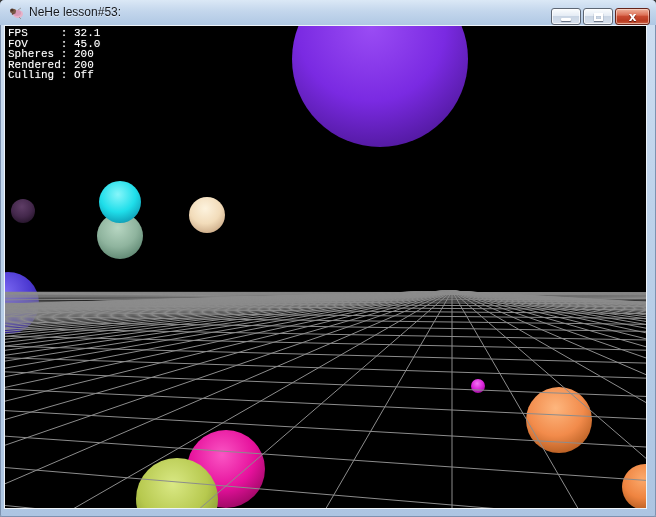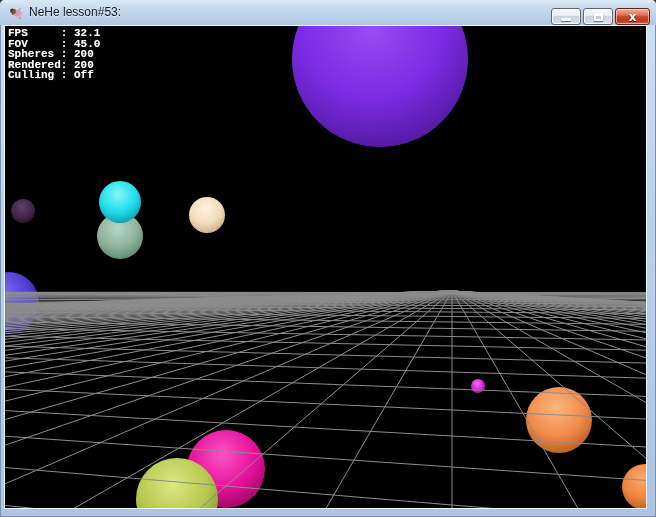--- a/index.html
+++ b/index.html
@@ -50,21 +50,20 @@
     color:#ffffff;font-size:12px;font-weight:bold;line-height:1;
     font-family:"DejaVu Sans",sans-serif;
     text-shadow:0 1px 1px rgba(60,10,5,.8);
   }
   .client{
     position:absolute;left:4px;top:25px;
     width:643px;height:484px;
     background:#000;
     border:1px solid #eef4fa;
     overflow:hidden;
-    font-weight:bold;
   }
   .layer{position:absolute;left:0;top:0;width:641px;height:482px;}
   .sphere{position:absolute;border-radius:50%;}
   #grid-svg{position:absolute;left:0;top:0;pointer-events:none;}
   .stats{
     position:absolute;left:3px;top:2px;margin:0;
     font-family:"Liberation Mono","DejaVu Sans Mono",monospace;
     font-size:11px;line-height:10.5px;
     color:#ffffff;
     text-shadow:0 0 1px rgba(255,255,255,.4);

